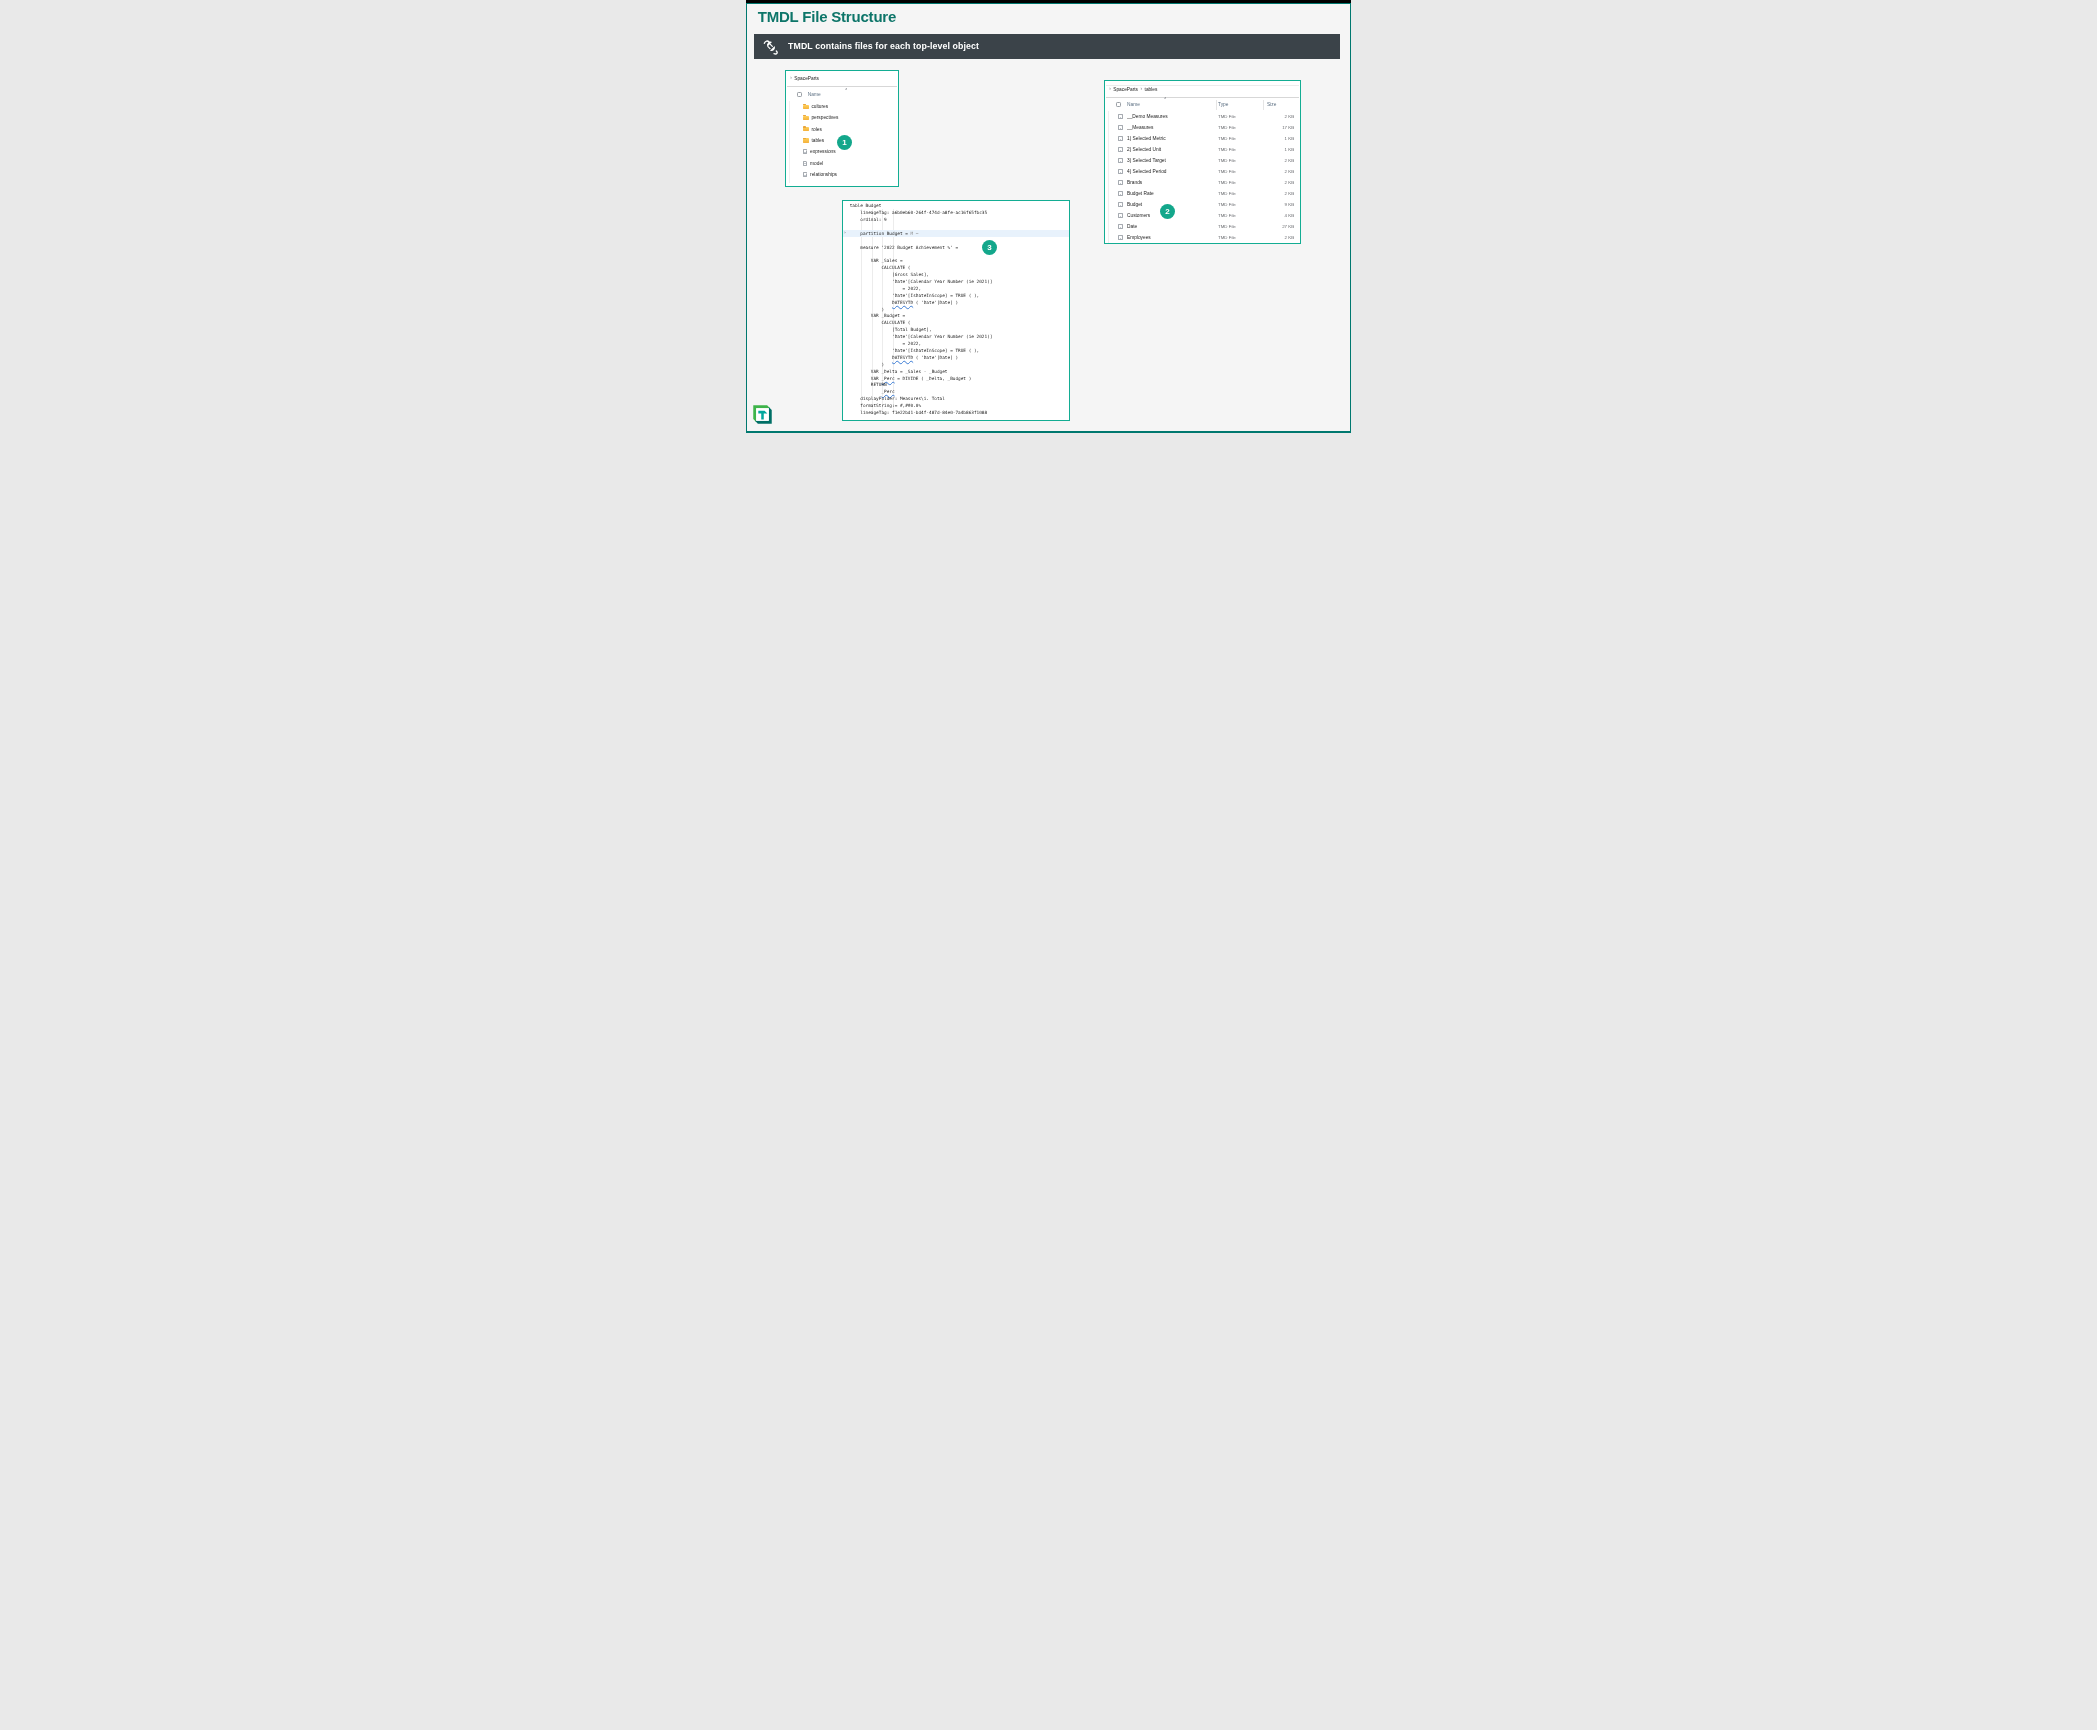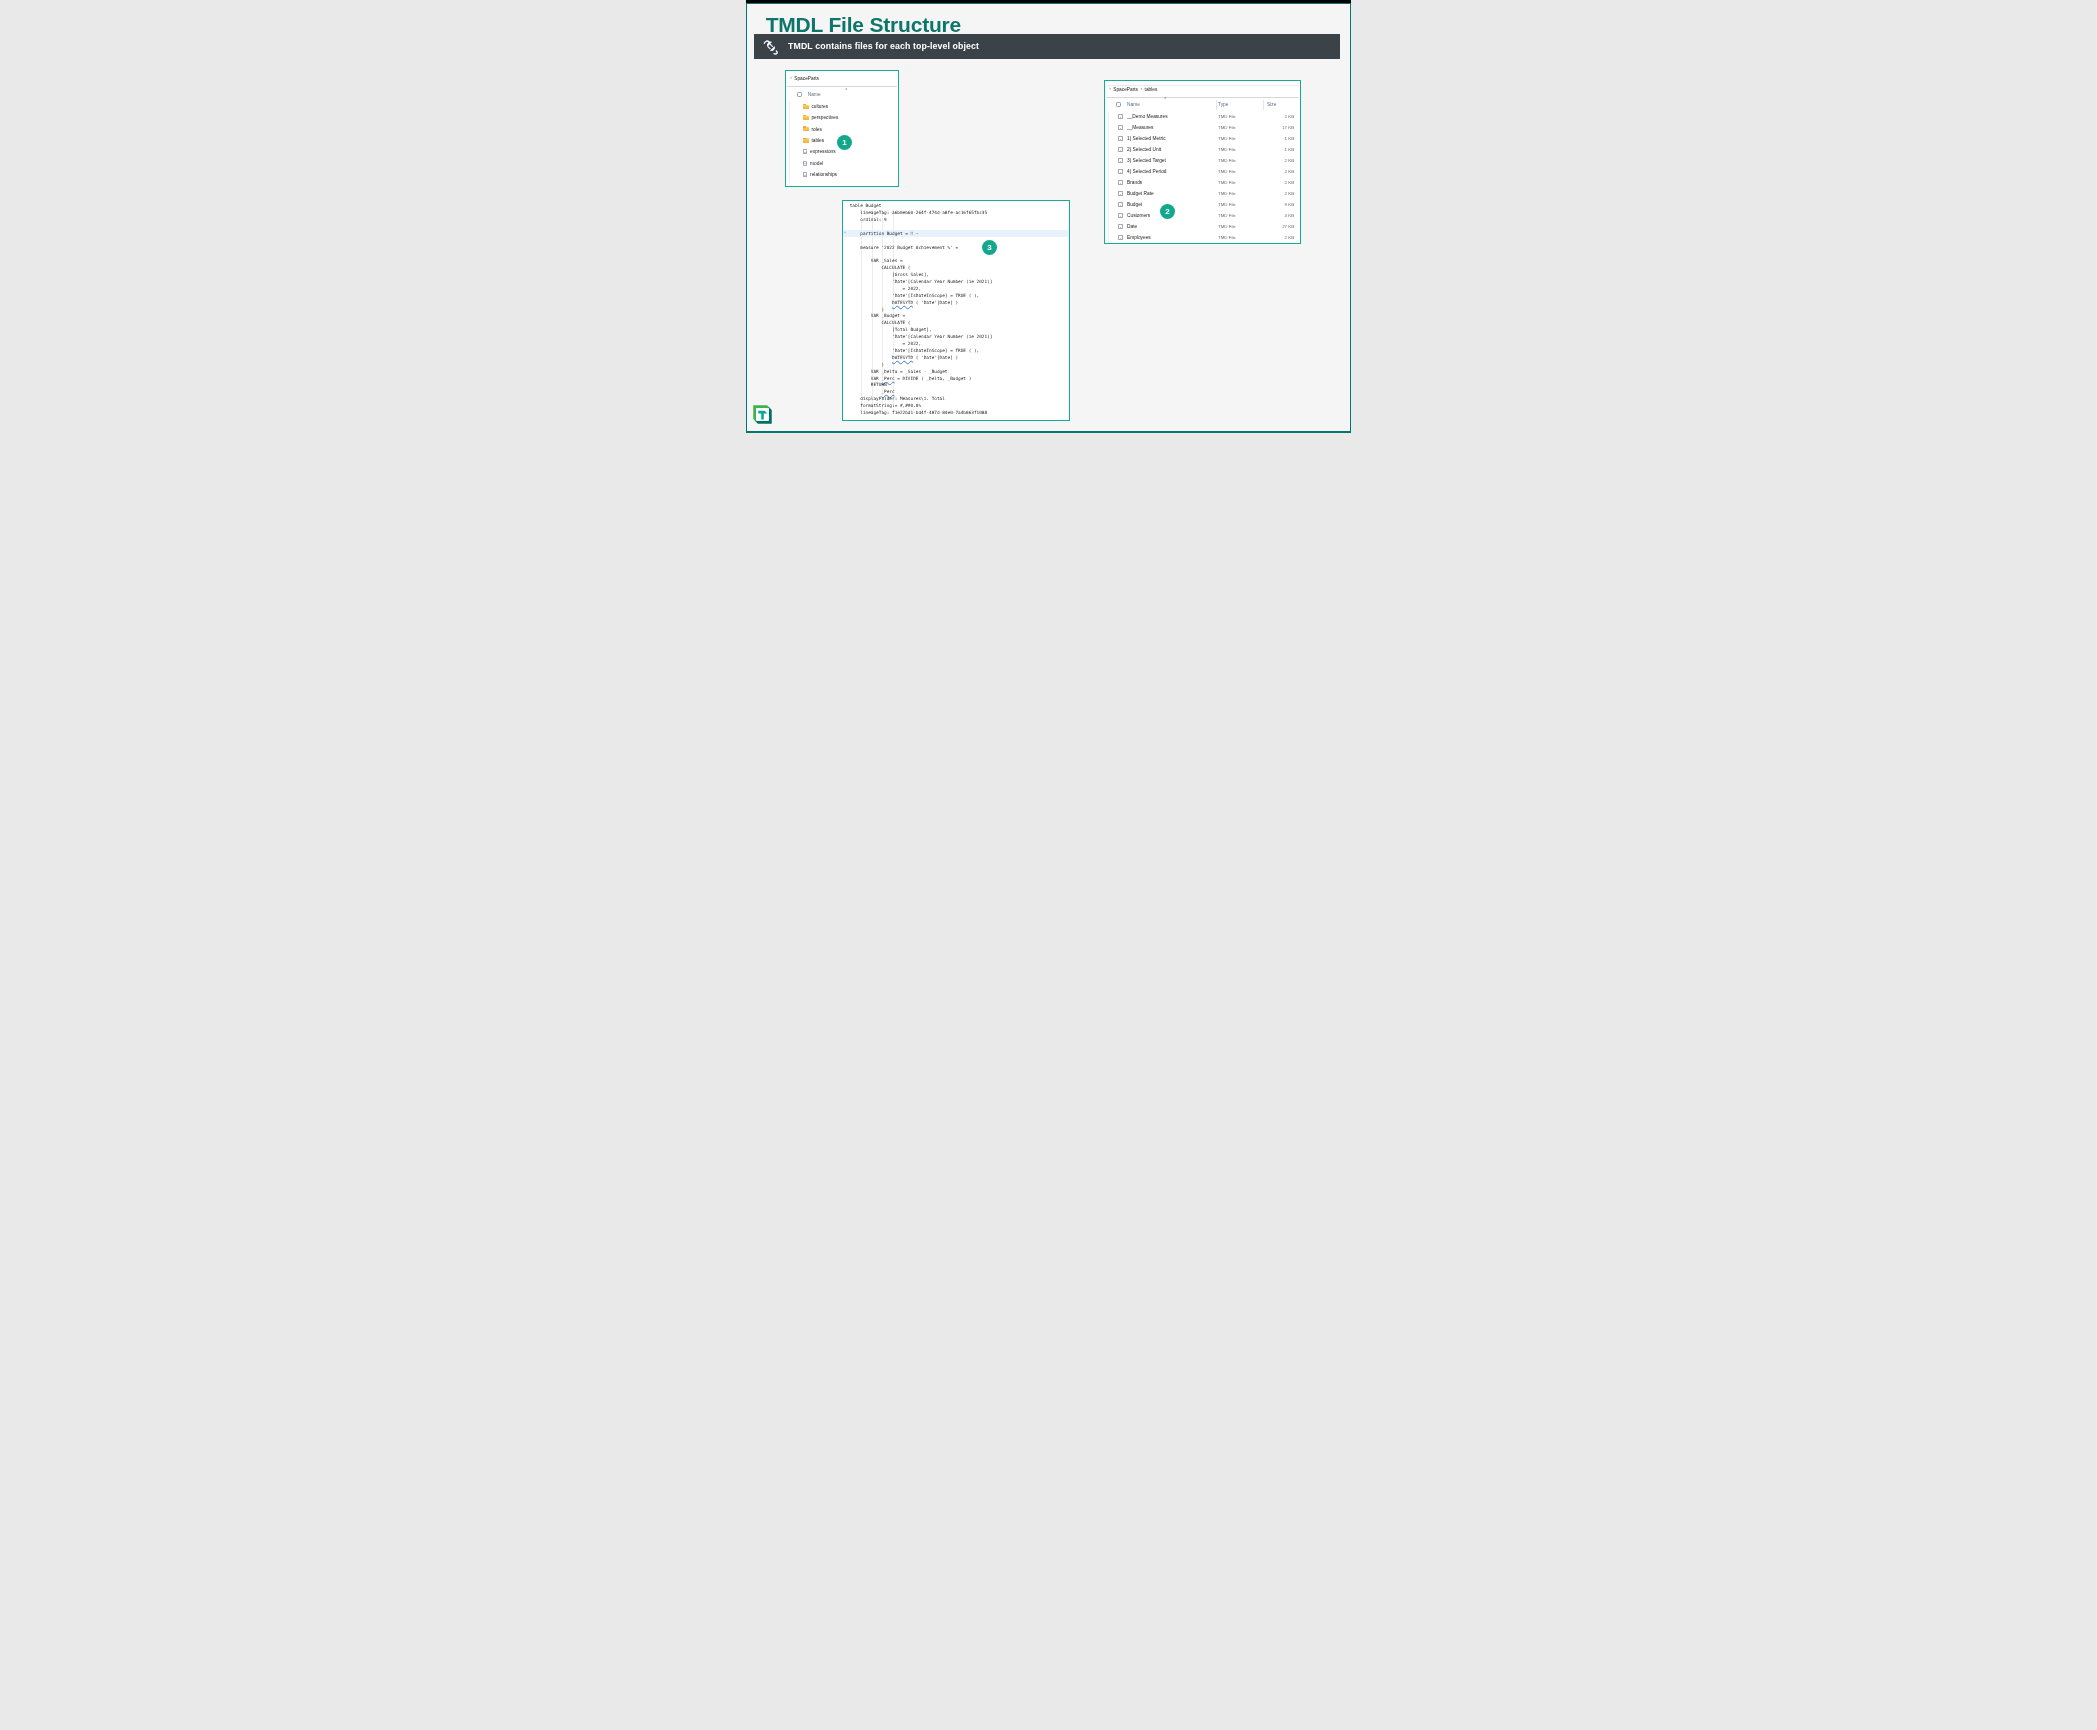--- a/index.html
+++ b/index.html
@@ -6,21 +6,21 @@
   *{box-sizing:border-box;}
   body{font-family:"Liberation Sans","DejaVu Sans",sans-serif;}
   .slide{position:relative;width:605px;height:433px;background:var(--pageBg,#f5f5f5);overflow:hidden;margin:0 auto;}
   .strip{position:absolute;background:var(--frame,#00786f);}
   .strip.black{left:0;top:0;right:0;height:2.5px;background:#000;}
   .strip.top{left:0;top:2.5px;right:0;height:1.3px;}
   .strip.left{left:0;top:2.5px;bottom:0;width:1.3px;}
   .strip.right{right:0;top:2.5px;bottom:0;width:1.3px;}
   .strip.bottom{left:0;bottom:0;right:0;height:1.7px;}
 
-  .page-title{position:absolute;left:11.7px;top:7.6px;font-size:21px;line-height:18.5px;font-weight:700;letter-spacing:-0.2px;color:var(--titleColor,#0d7569);margin:8px;}
+  .page-title{position:absolute;left:11.7px;top:7.6px;font-size:15px;line-height:18.5px;font-weight:700;letter-spacing:-0.2px;color:var(--titleColor,#0d7569);margin:0;}
 
   .banner{position:absolute;left:8px;top:34px;width:586px;height:25px;background:var(--bannerBg,#3b4349);}
   .banner-icon{position:absolute;left:8.8px;top:4.6px;width:16px;height:16px;}
   .banner-text{position:absolute;left:34px;top:0;height:25px;line-height:25px;color:var(--bannerText,#fff);font-size:8.8px;font-weight:700;letter-spacing:0.1px;}
 
   .panel{position:absolute;background:var(--panelBg,#fff);border:0.8px solid var(--panelBorder,#13ad93);}
   .panel1{left:39px;top:70px;width:114px;height:117px;}
   .panel2{left:358px;top:80px;width:197px;height:164px;}
   .panel3{left:96px;top:200px;width:228px;height:221px;}
 

